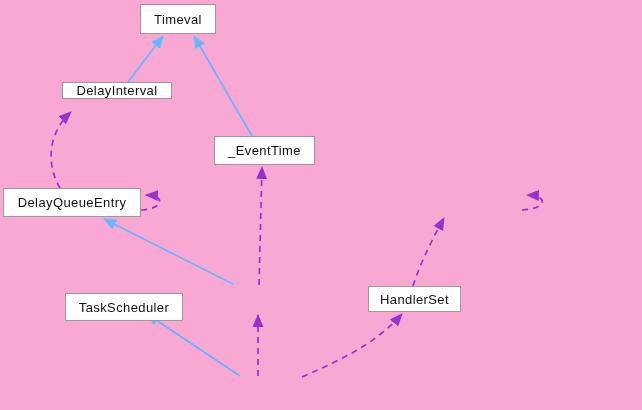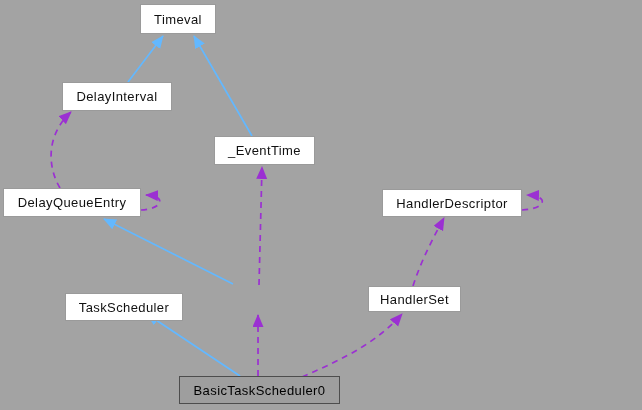--- a/index.html
+++ b/index.html
@@ -4,21 +4,21 @@
 <style>
   html, body {
     margin: 0;
     padding: 0;
     background: #000000;
   }
   .canvas {
     position: relative;
     width: 642px;
     height: 410px;
-    background: #a3a3a3;
+    background: #f9a8d4;
     font-family: "Liberation Sans", "DejaVu Sans", sans-serif;
     overflow: hidden;
   }
   .edges {
     position: absolute;
     left: 0;
     top: 0;
     width: 642px;
     height: 410px;
   }
@@ -37,21 +37,21 @@
     cursor: pointer;
   }
   .node.current {
     background: #9e9e9e;
     border: 1.5px solid #4d4d4d;
     color: #000000;
     cursor: default;
   }
   
   #n-timeval            { left: 140px; top: 4px;   width: 76px;  height: 30px; }
-  #n-delay-interval     { left: 62px;  top: 82px;  width: 110px; height: 29px; }
+  #n-delay-interval     { left: 62px;  top: 82px;  width: 110px; height: 17px; }
   #n-event-time         { left: 214px; top: 136px; width: 101px; height: 29px; }
   #n-delay-queue-entry  { left: 3px;   top: 188px; width: 138px; height: 29px; }
   #n-handler-descriptor { left: 382px; top: 189px; width: 140px; height: 28px; }
   #n-task-scheduler     { left: 65px;  top: 285px; width: 118px; height: 28px; margin-top: 8px; }
   #n-delay-queue        { left: 207px; top: 285px; width: 105px; height: 28px; }
   #n-handler-set        { left: 368px; top: 286px; width: 93px;  height: 26px; }
   #n-basic-task-scheduler0 { left: 179px; top: 376px; width: 161px; height: 28px; }
 
   .edge-inherit {
     stroke: #63b8ff;
@@ -95,22 +95,20 @@
   </svg>
 
   <div class="node" id="n-timeval">Timeval</div>
 
   <div class="node" id="n-delay-interval">DelayInterval</div>
 
   <div class="node" id="n-event-time">_EventTime</div>
 
   <div class="node" id="n-delay-queue-entry">DelayQueueEntry</div>
 
-  <div class="node" id="n-handler-descriptor">HandlerDescriptor</div>
 
   <div class="node" id="n-task-scheduler">TaskScheduler</div>
 
 
   <div class="node" id="n-handler-set">HandlerSet</div>
 
-  <div class="node current" id="n-basic-task-scheduler0">BasicTaskScheduler0</div>
 
 </div>
 
 </body></html>

